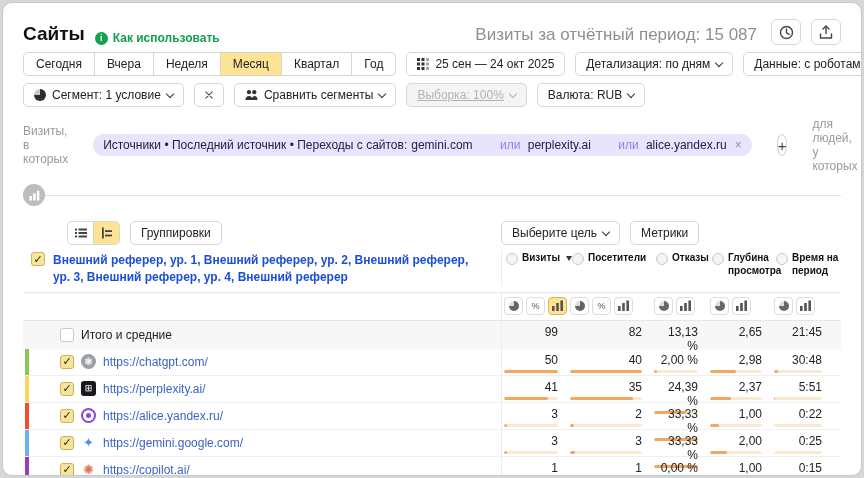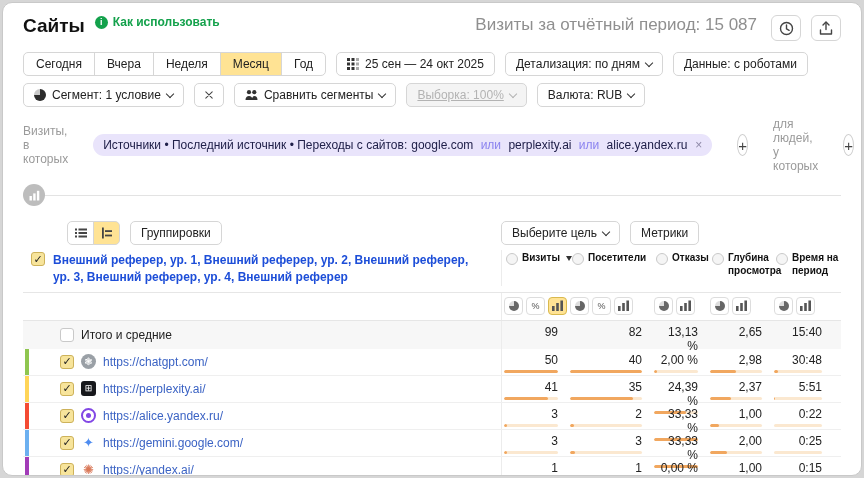--- a/index.html
+++ b/index.html
@@ -1,19 +1,19 @@
 <!DOCTYPE html>
 <html><head>
 <meta charset="utf-8">
 <style>
   html,body{margin:0;padding:0;background:#d6d6d6;font-family:"Liberation Sans",sans-serif;-webkit-font-smoothing:antialiased;}
   .card{position:relative;width:860px;height:474px;margin:2px auto;background:#fff;border:1px solid #c9c9c9;
         border-radius:10px;box-sizing:border-box;padding:12px 20px 0 20px;overflow:hidden;}
   
-  .hdr{display:flex;align-items:flex-start;gap:10px;height:30px;}
+  .hdr{display:flex;align-items:flex-end;gap:10px;height:30px;}
   .title{font-size:19px;font-weight:bold;color:#111;}
   .helplink{display:flex;align-items:center;gap:5px;color:#13a14b;font-size:12px;font-weight:bold;cursor:pointer;}
   .info-i{width:13px;height:13px;border-radius:50%;background:#13a14b;color:#fff;font-size:9px;font-weight:bold;
           display:flex;align-items:center;justify-content:center;}
   .spacer{flex:1;}
   .summary{color:#8f8f8f;font-size:17px;margin-right:4px;}
   .icobtn{width:30px;height:26px;border:1px solid #d6d6d6;border-radius:6px;background:#fff;display:flex;
           align-items:center;justify-content:center;cursor:pointer;padding:0;}
   
   .trow{display:flex;align-items:center;gap:10px;margin-top:7px;}
@@ -29,21 +29,21 @@
   .pbtn.sel{background:#ffe394;position:relative;z-index:1;}
   .chev{width:5px;height:5px;border-right:1.4px solid #333;border-bottom:1.4px solid #333;transform:rotate(45deg);
         display:inline-block;margin-top:-3px;}
   .pieic{width:12px;height:12px;border-radius:50%;background:conic-gradient(#2c2c2c 0 270deg,#c9c9c9 270deg 360deg);}
   .xbtn{width:30px;}
   
   .frow{display:flex;align-items:center;gap:25px;margin-top:10px;font-size:12px;}
   .graylbl{color:#9a9a9a;}
   .pill{background:#e9e4fb;border-radius:12px;padding:4px 10px;color:#20204a;display:flex;align-items:center;
         gap:4px;cursor:pointer;white-space:nowrap;}
-  .pill .or{color:#8a82ef;}
+  .pill .or{color:#8a82ef;margin-left:20px;}
   .pill .px{color:#8f8aa8;margin-left:4px;cursor:pointer;}
   .plus{width:22px;height:22px;border-radius:50%;border:1px solid #cfcfcf;background:#fff;font-size:15px;color:#444;
         display:flex;align-items:center;justify-content:center;cursor:pointer;padding:0;line-height:1;}
   
   .crow{display:flex;align-items:center;margin-top:11px;height:22px;}
   .ccirc{width:22px;height:22px;border-radius:50%;background:#bdbdbd;display:flex;align-items:center;justify-content:center;}
   .cline{flex:1;height:1px;background:#e3e3e3;}
   
   .ttool{display:flex;align-items:center;margin-top:14px;height:26px;padding-left:44px;}
   .seg{display:flex;}
@@ -125,20 +125,21 @@
         </svg>
     </button>
   </div>
 
   <div class="trow">
     <div class="pgroup">
         <button class="pbtn">Сегодня</button>
         <button class="pbtn">Вчера</button>
         <button class="pbtn">Неделя</button>
         <button class="pbtn sel">Месяц</button>
+        <button class="pbtn">Квартал</button>
         <button class="pbtn">Год</button>
       </div>
     <button class="btn">
       <svg width="12" height="12" viewBox="0 0 12 12">
           <g fill="#333">
             <rect x="0" y="0" width="3" height="3"></rect>
             <rect x="4.5" y="0" width="3" height="3"></rect>
             <rect x="0" y="4.5" width="3" height="3"></rect>
             <rect x="4.5" y="4.5" width="3" height="3"></rect>
             <rect x="0" y="9" width="3" height="3"></rect>
@@ -190,21 +191,21 @@
     <button class="btn">
       <span>Валюта: RUB</span>
         <span class="chev"></span>
     </button>
   </div>
 
   <div class="frow">
     <span class="graylbl">Визиты, в которых</span>
     <span class="pill">
         <span>Источники • Последний источник • Переходы с сайтов: </span>
-        <span>google.com</span>
+        <span>gemini.com</span>
         <span class="or">&nbsp;или&nbsp;</span>
         <span>perplexity.ai</span>
         <span class="or">&nbsp;или&nbsp;</span>
         <span>alice.yandex.ru</span>
         <span class="px">×</span>
       </span>
     <button class="plus">+</button>
     <span class="graylbl">для людей, у которых</span>
     <button class="plus">+</button>
   </div>
@@ -375,21 +376,21 @@
   <div class="totrow">
     <div class="leftpart">
       <span class="cb"></span>
       <span class="totlbl">Итого и средние</span>
     </div>
     <div class="mblock">
         <div class="vcell">99</div>
         <div class="vcell">82</div>
         <div class="vcell">13,13 %</div>
         <div class="vcell">2,65</div>
-        <div class="vcell">15:40</div>
+        <div class="vcell">21:45</div>
       </div>
   </div>
 
   <div>
       <div class="row">
         <span class="stripe" style="background: rgb(143, 198, 80);"></span>
         <div class="leftpart">
           <span class="cb on">✓</span>
           <span class="si si-chatgpt">❃</span>
           <a class="sitelink">https://chatgpt.com/</a>
@@ -487,21 +488,21 @@
           <div class="vcell"><span>0:25</span><div class="bar">
               <i style="width: 0.114842%;"></i>
             </div></div>
         </div>
       </div>
       <div class="row">
         <span class="stripe" style="background: rgb(162, 59, 184);"></span>
         <div class="leftpart">
           <span class="cb on">✓</span>
           <span class="si si-claude">✺</span>
-          <a class="sitelink">https://yandex.ai/</a>
+          <a class="sitelink">https://copilot.ai/</a>
         </div>
         <div class="mblock">
           <div class="vcell"><span>1</span><div class="bar">
               <i style="width: 2%;"></i>
             </div></div>
           <div class="vcell"><span>1</span><div class="bar">
               <i style="width: 2.5%;"></i>
             </div></div>
           <div class="vcell"><span>0,00 %</span><div class="bar">
               <i style="width: 0%;"></i>

